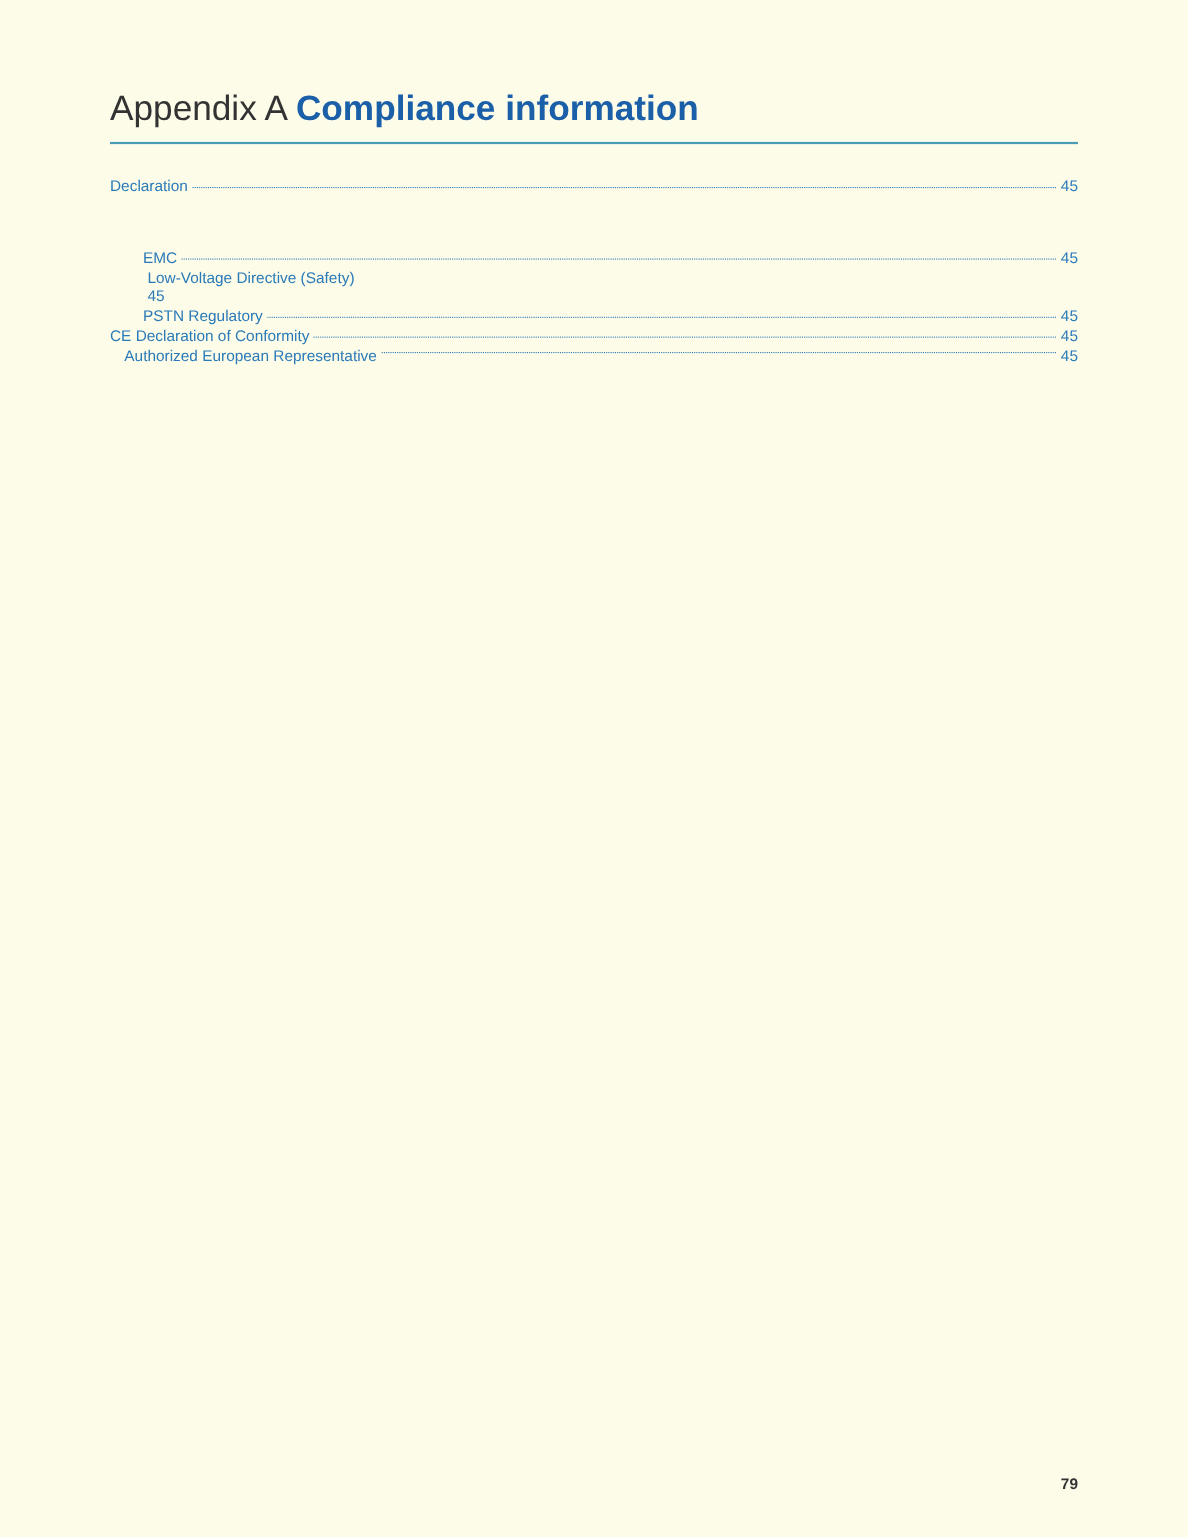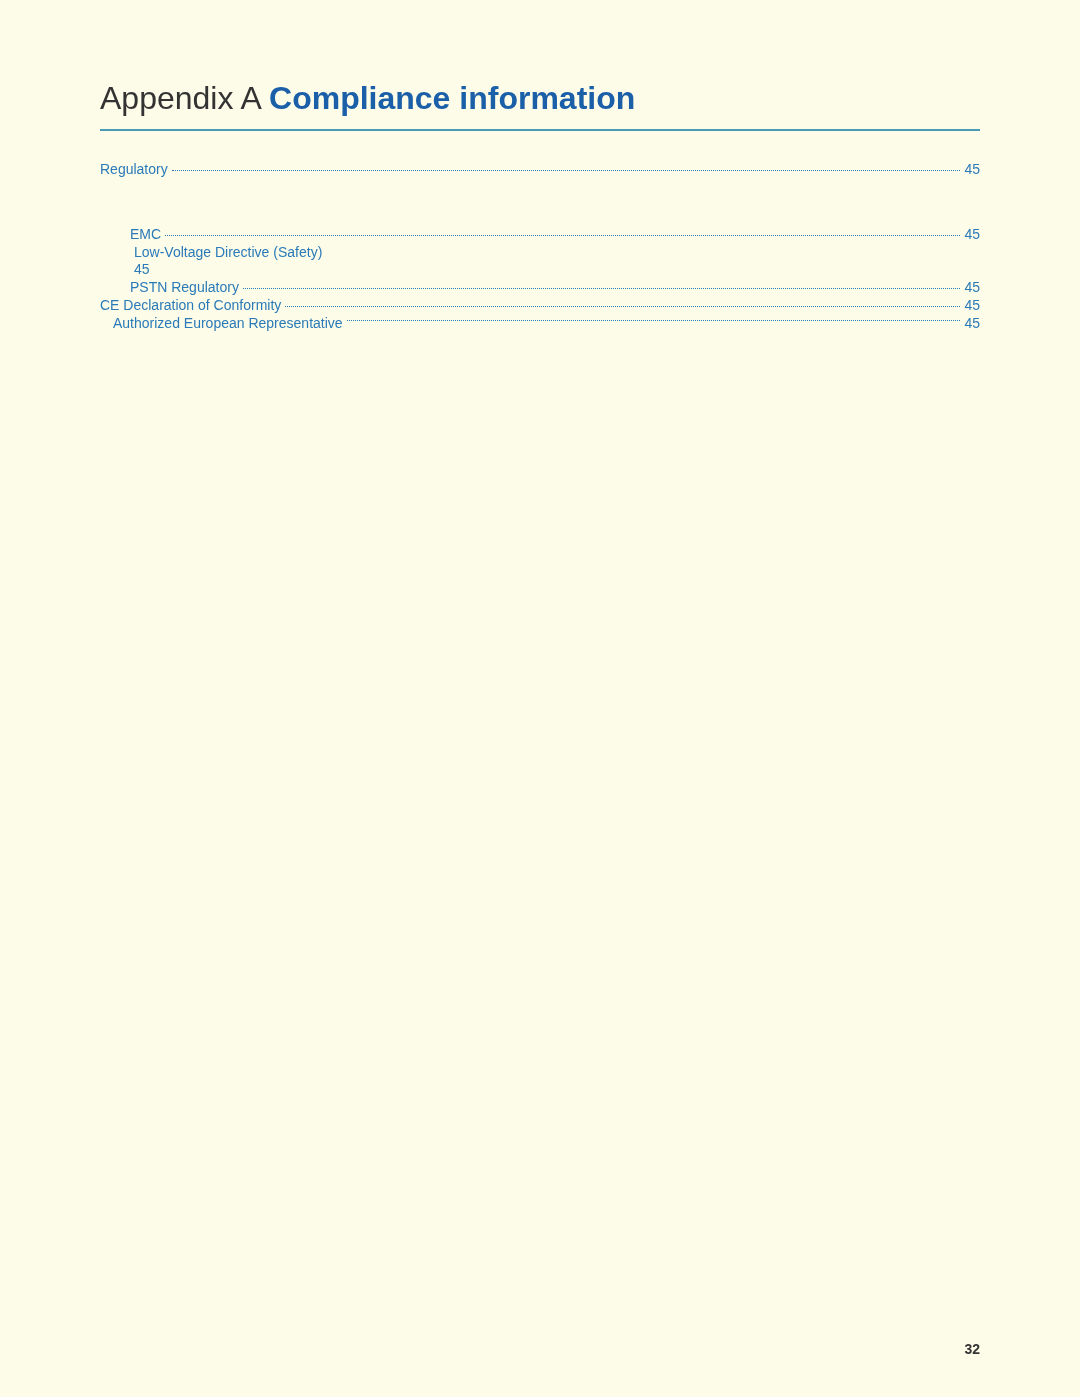--- a/index.html
+++ b/index.html
@@ -102,21 +102,21 @@
     <h1 class="chapter-title">
       <span>Appendix A </span><span class="chapter-title-bold">Compliance information</span>
     </h1>
   </div>
 
   <div class="chapter-contents-section">
 
     <div class="toc-container" id="toc-container">
     <div class="toc-row">
       <div class="toc-level-1" style="display:flex;align-items:baseline;width:100%;">
-        <a href="#" class="toc-link">Regulatory</a>
+        <a href="#" class="toc-link">Declaration</a>
         <span class="toc-dots"></span>
         <span class="toc-page">45</span>
       </div>
     </div>
         <div class="toc-row">
       <div class="toc-level-2" style="display:flex;align-items:baseline;width:100%;margin-top:47px;">
         <a href="#" class="toc-link">EMC</a>
         <span class="toc-dots"></span>
         <span class="toc-page">45</span>
       </div>
@@ -145,15 +145,15 @@
         <div class="toc-row">
       <div class="toc-level-1" style="display:flex;align-items:center;width:100%;margin-left:13px;">
         <a href="#" class="toc-link">Authorized European Representative</a>
         <span class="toc-dots"></span>
         <span class="toc-page">45</span>
       </div>
     </div>
       </div>
   </div>
 
-  <div class="page-number">32</div>
+  <div class="page-number">79</div>
 
 </div>
 
 </body></html>

